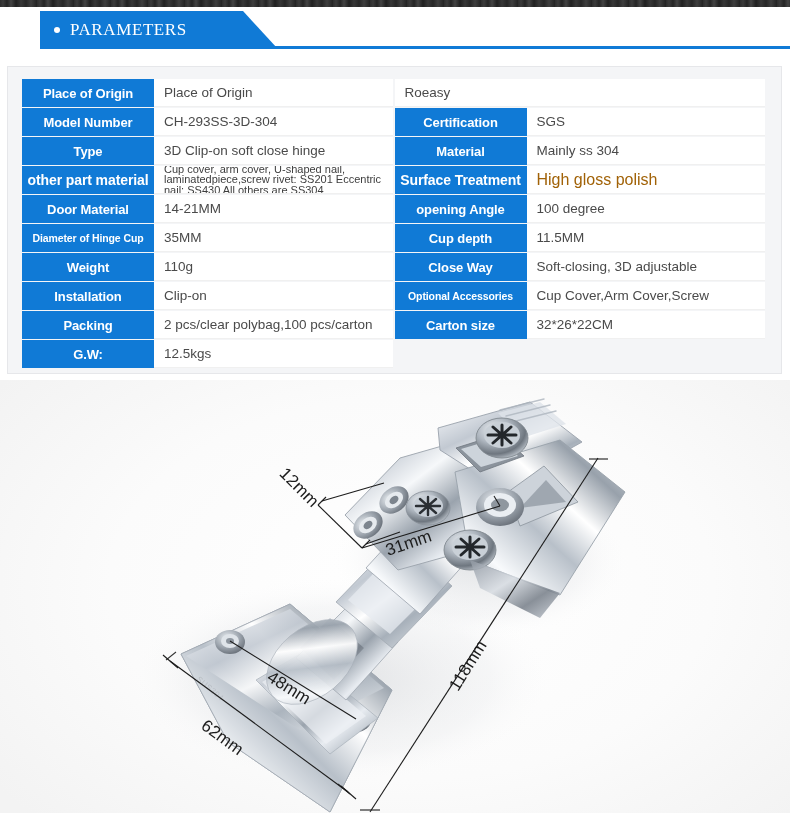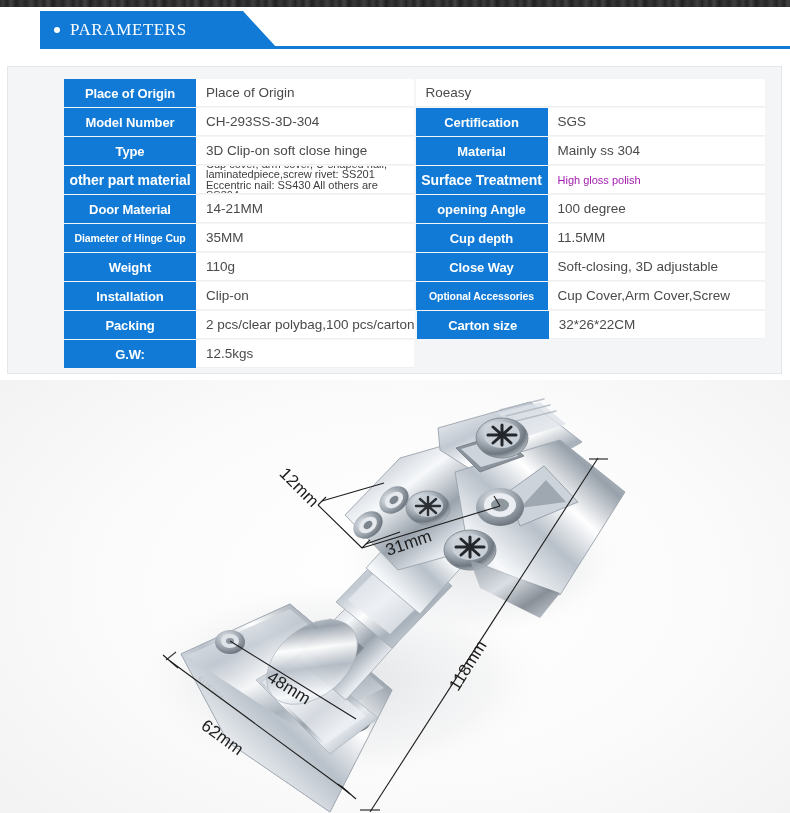--- a/index.html
+++ b/index.html
@@ -47,21 +47,21 @@
   
   .param-box{
     position:absolute;left:7px;top:66px;width:775px;height:308px;
     background:#f4f5f7;
     border:1px solid #e6e7ea;
     box-sizing:border-box;
   }
   .param-grid{
     position:absolute;left:22px;top:79px;width:743px;
   }
-  .prow{display:flex;height:28px;margin-bottom:1px;margin-left:42px;}
+  .prow{display:flex;height:28px;margin-bottom:1px;}
   .pcol{display:flex;width:371px;}
   .pcol.left{margin-right:2px;}
   .plabel{
     width:132px;min-width:132px;height:28px;
     background:#107ad6;color:#ffffff;
     font-size:13px;font-weight:bold;
     display:flex;align-items:center;justify-content:center;
     text-align:center;line-height:13px;
     box-sizing:border-box;padding:0 2px;
     letter-spacing:-.1px;
@@ -69,21 +69,21 @@
   .plabel.sm{font-size:14px;font-weight:bold;}
   .plabel.xs{font-size:10.5px;font-weight:bold;}
   .pvalue{
     flex:1;height:28px;background:#ffffff;
     color:#4a4a4a;font-size:13.5px;
     display:flex;align-items:center;
     box-sizing:border-box;padding-left:10px;
     border-bottom:1px solid #f0f0f0;
     overflow:hidden;white-space:nowrap;
   }
-  .pvalue.big{font-size:11px;color:#a21caf;}
+  .pvalue.big{font-size:16px;color:#a16207;}
   .pvalue.tiny{
     font-size:11px;line-height:10.5px;color:#3d3d3d;
     white-space:normal;padding-right:3px;align-items:center;
   }
   .pvalue.empty{background:#f4f5f7;border-bottom:none;}
   .plabel.empty{background:transparent;}
 
   
   .product-area{
     position:absolute;left:0;top:380px;width:790px;height:433px;

